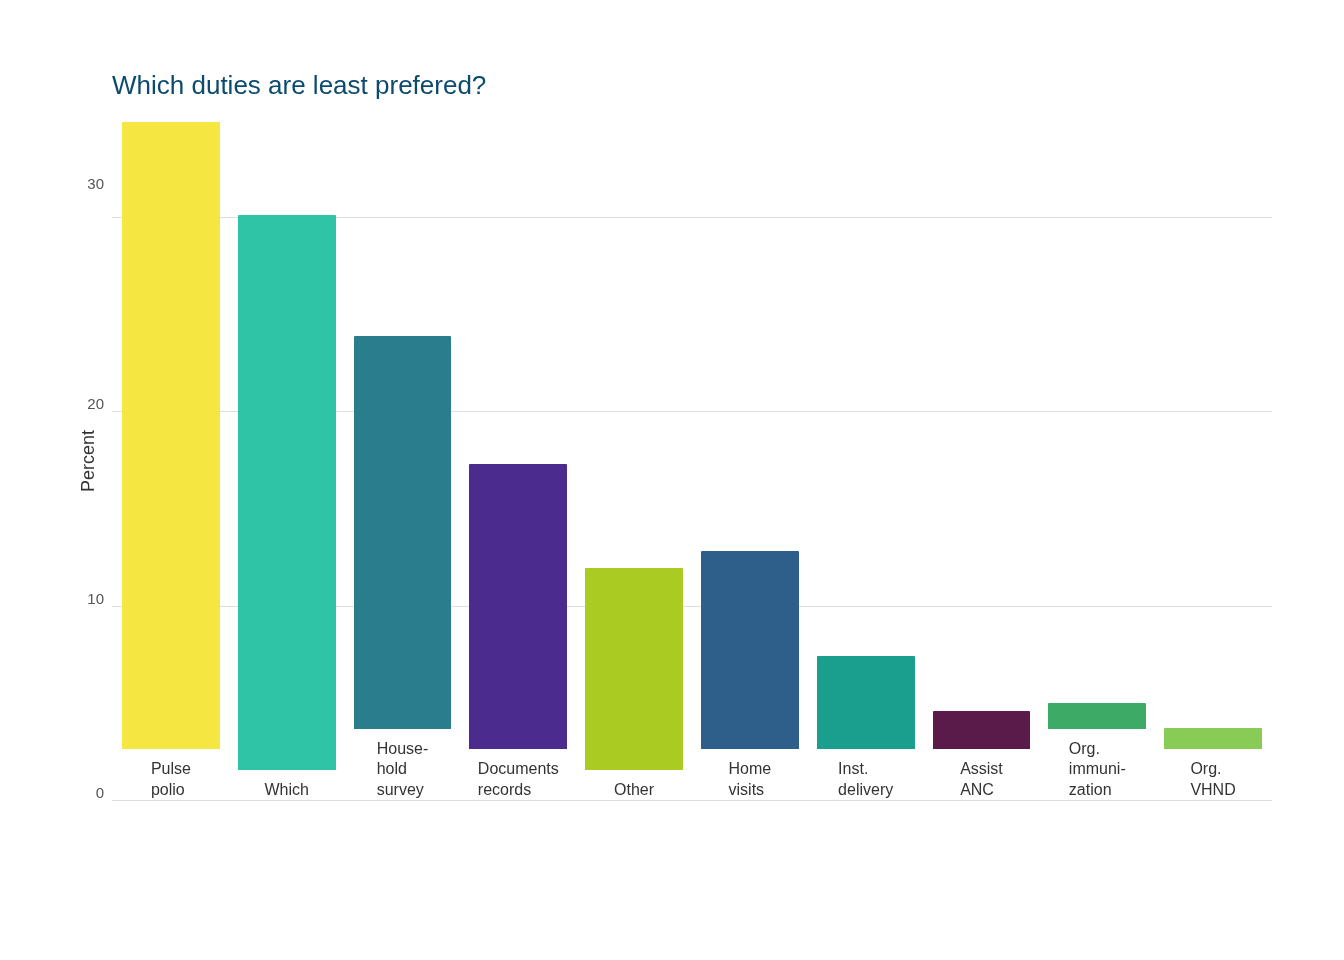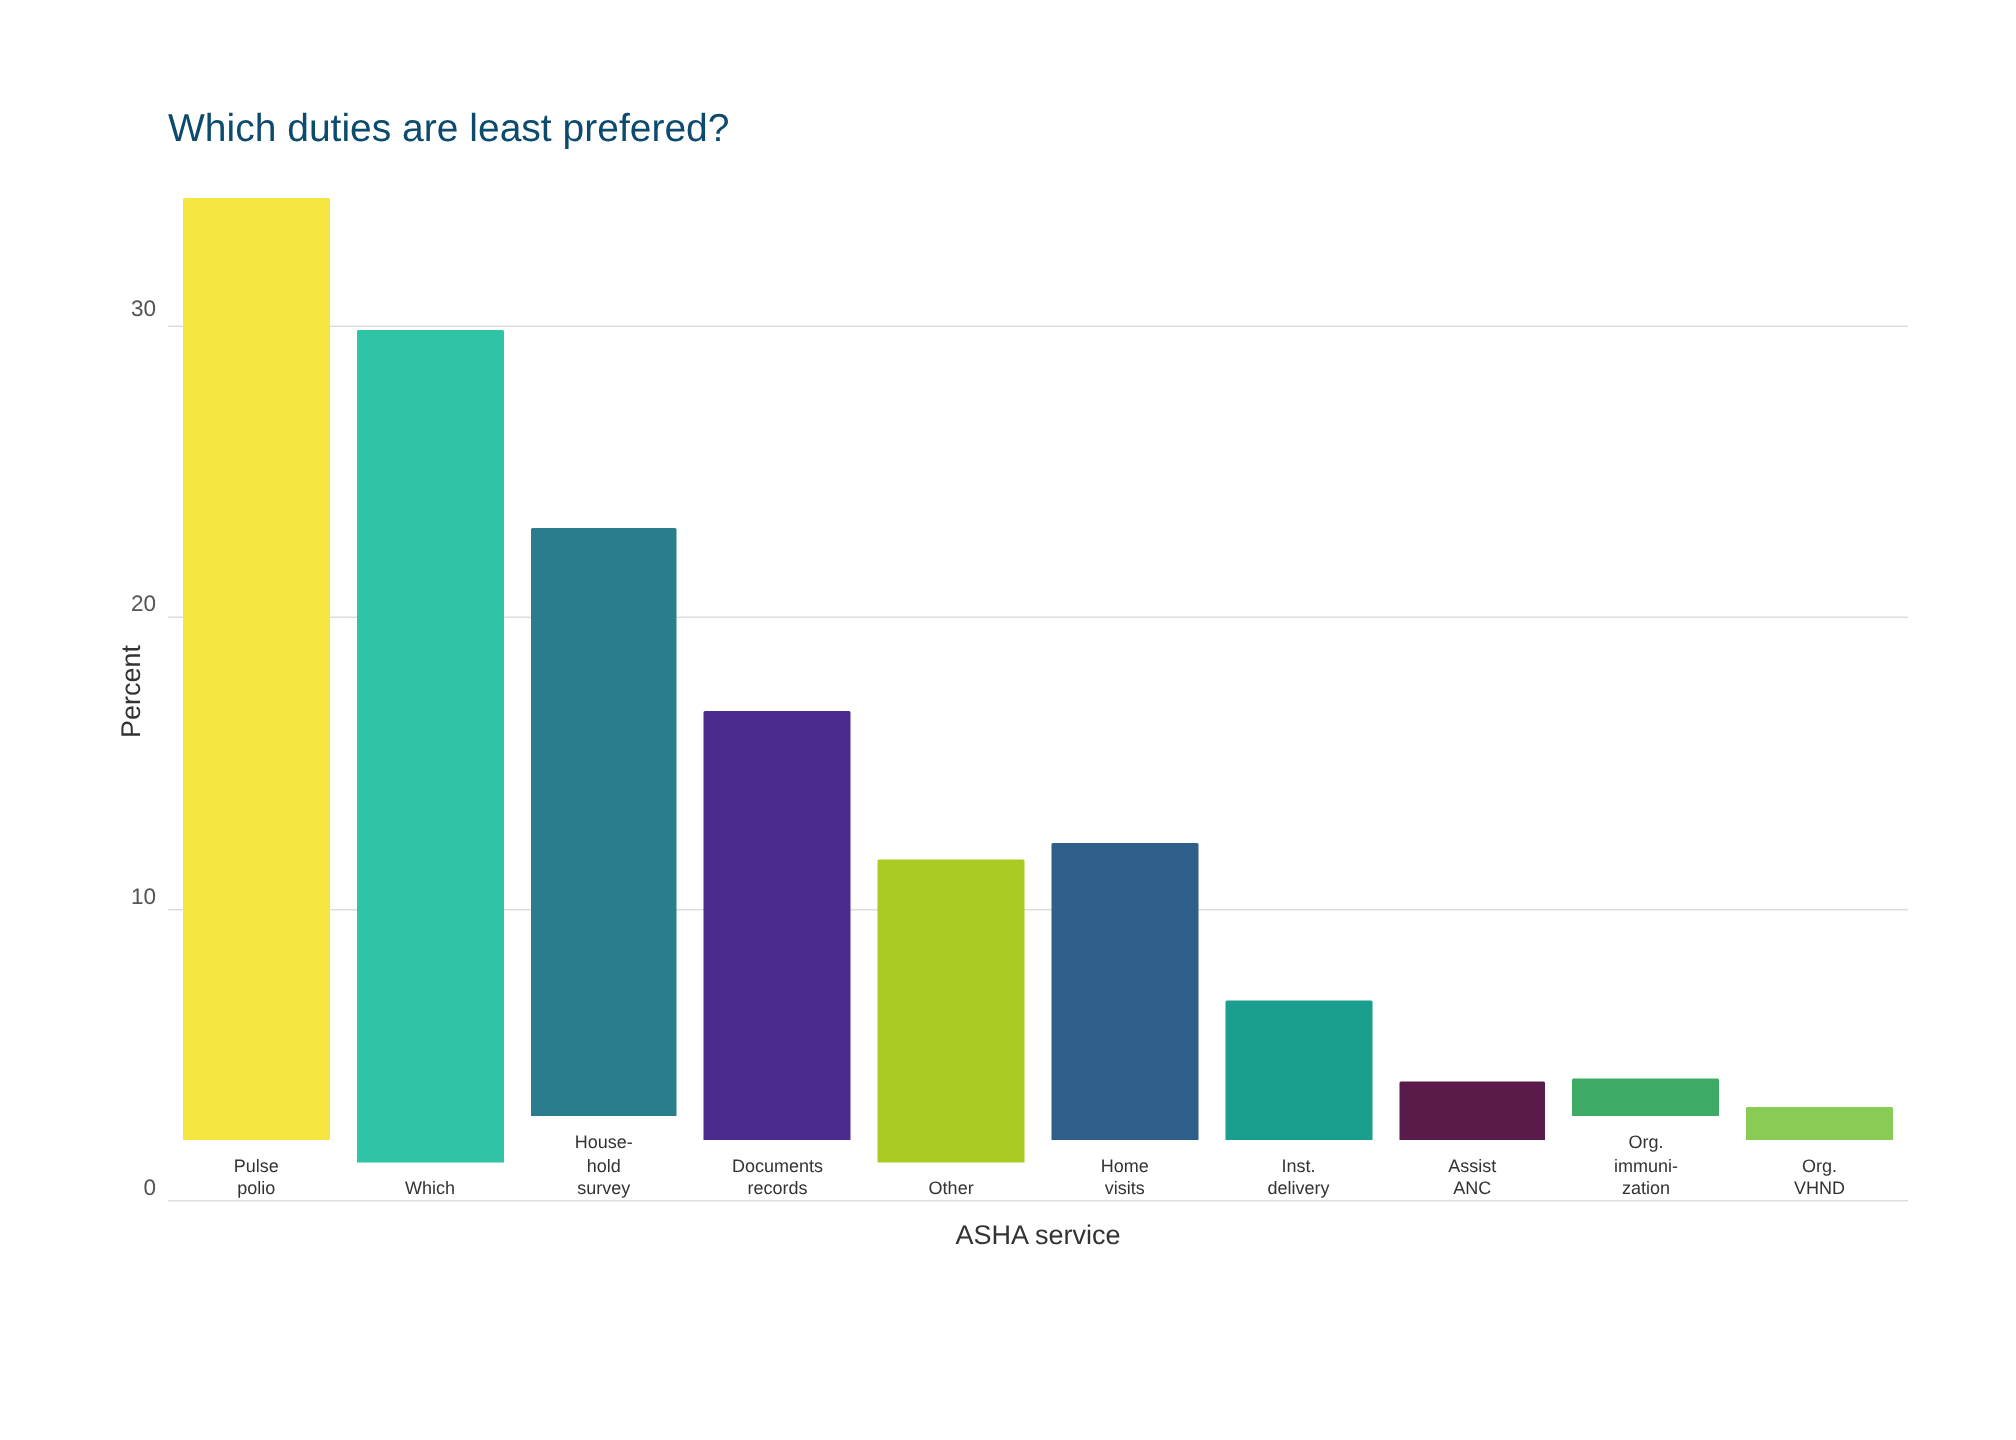--- a/index.html
+++ b/index.html
@@ -80,23 +80,22 @@
       flex-direction: column;
       align-items: center;
       flex: 1;
     }
     .bar {
       width: 100%;
       border-radius: 1px 1px 0 0;
     }
     .bar-label {
       margin-top: 10px;
-      font-size: 12px;
+      font-size: 16px;
       color: #333;
-      text-align: center;
       line-height: 1.3;
     }
     .x-axis-title {
       text-align: center;
       font-size: 18px;
       color: #333;
       margin-top: 12px;
     }
   </style>
 </head>
@@ -109,21 +108,21 @@
     <div class="grid-and-bars">
 
       <div class="grid-lines" id="grid-lines">
           <div class="grid-line" style="bottom: 0px; top: auto; position: absolute;"></div>
           <div class="y-tick-label" style="bottom: -8px; top: auto; position: absolute;">0</div>
           <div class="grid-line" style="bottom: 194.286px; top: auto; position: absolute;"></div>
           <div class="y-tick-label" style="bottom: 186.286px; top: auto; position: absolute;">10</div>
           <div class="grid-line" style="bottom: 388.571px; top: auto; position: absolute;"></div>
           <div class="y-tick-label" style="bottom: 380.571px; top: auto; position: absolute;">20</div>
           <div class="grid-line" style="bottom: 582.857px; top: auto; position: absolute;"></div>
-          <div class="y-tick-label" style="bottom: 578px; top: auto; position: absolute;">30</div>
+          <div class="y-tick-label" style="bottom: 601px; top: auto; position: absolute;">30</div>
         </div>
       <div class="bars-wrapper" id="bars-wrapper">
           <div class="bar-group">
             <div class="bar" style="height: 627.543px; background-color: rgb(245, 230, 66);"></div>
             <div class="bar-label">Pulse<br>polio</div>
           </div>
           <div class="bar-group">
             <div class="bar" style="height: 555.657px; background-color: rgb(46, 196, 165);"></div>
             <div class="bar-label">Which</div>
           </div>
@@ -155,14 +154,13 @@
             <div class="bar" style="height: 25.2571px; background-color: rgb(61, 170, 102);"></div>
             <div class="bar-label">Org.<br>immuni-<br>zation</div>
           </div>
           <div class="bar-group">
             <div class="bar" style="height: 21.3714px; background-color: rgb(136, 204, 85);"></div>
             <div class="bar-label">Org.<br>VHND</div>
           </div>
         </div>
     </div>
   </div>
-  <div class="x-axis-title">ASHA service</div>
 </div>
 
 </body></html>

